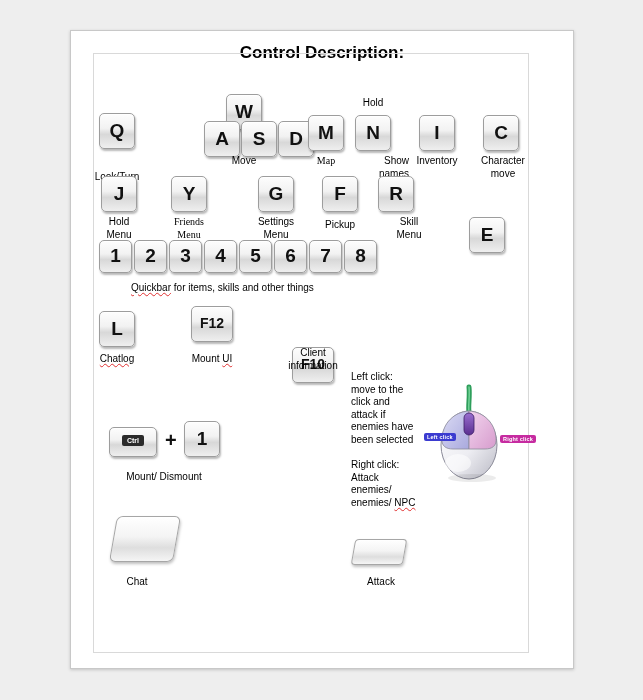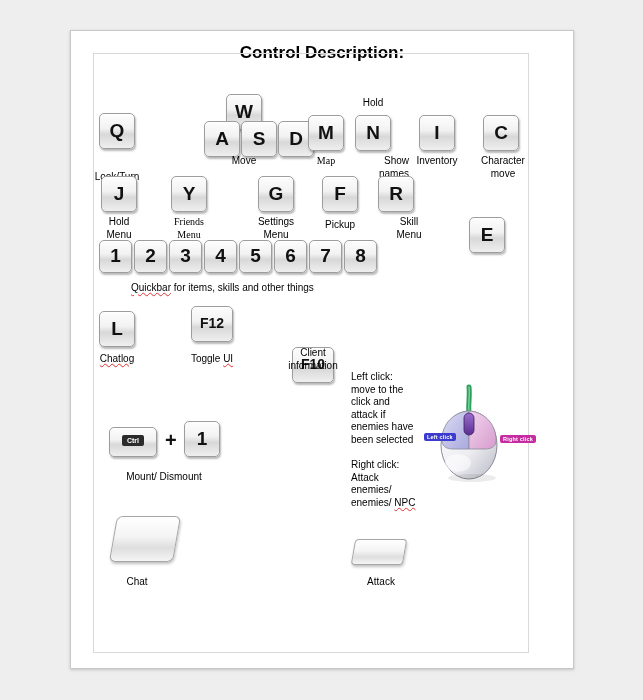--- a/index.html
+++ b/index.html
@@ -286,21 +286,21 @@
   <div class="lbl left" style="left:60px; top:251px; width:300px;"><span class="squiggle">Quickbar</span><span> for items, skills and other things</span></div>
 
   <div class="key sz-std" style="left:28px; top:280px;">
     <span>L</span>
   </div>
   <div class="lbl" style="left:8px; top:322px; width:76px;"><span class="squiggle">Chatlog</span></div>
 
   <div class="key sz-fn" style="left:120px; top:275px;">
     <span>F12</span>
   </div>
-  <div class="lbl" style="left:101px; top:322px; width:80px;"><span>Toggle </span><span class="squiggle">UI</span></div>
+  <div class="lbl" style="left:101px; top:322px; width:80px;"><span>Mount </span><span class="squiggle">UI</span></div>
 
   <div class="key sz-fn" style="left:221px; top:270px;margin-top:46px;">
     <span>F10</span>
   </div>
   <div class="lbl" style="left:202px; top:316px; width:80px; white-space:pre-line;">Client
 information</div>
 
   <div class="lbl left" style="left:280px; top:340px; width:92px; white-space:pre-line;">Left click:
 move to the
 click and

